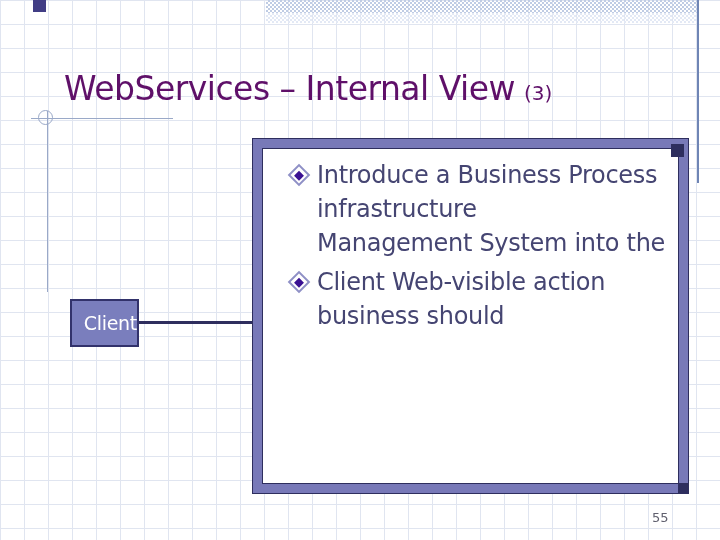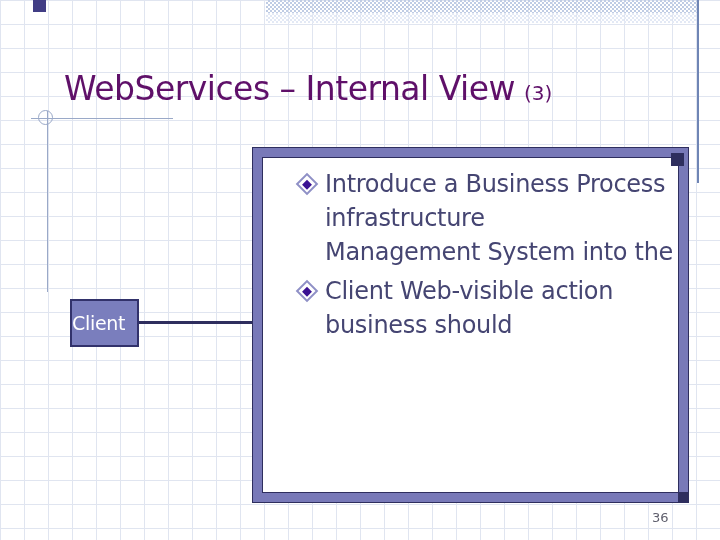--- a/index.html
+++ b/index.html
@@ -57,35 +57,35 @@
     border:1.5px solid var(--c-decor-line,#9aa9c8);
     border-radius:50%;
   }
 
   
   .client-box{
     left:70px;top:299px;width:69px;height:48px;
     box-sizing:border-box;
     background:var(--c-client-fill,#7a7ebd);
     border:2px solid var(--c-client-border,#32326b);
-    display:flex;align-items:center;justify-content:flex-start;
+    display:flex;align-items:center;justify-content:flex-end;
     color:var(--c-client-text,#ffffff);
     font-size:19px;letter-spacing:-0.3px;
   }
   .connector{left:139px;top:321px;width:116px;height:3px;background:var(--c-frame-dark,#2e2e5e);}
 
   
   .content-box{
-    left:253px;top:148px;width:435px;height:354px;
+    left:253px;top:139px;width:435px;height:354px;
     box-sizing:border-box;
     background:#ffffff;
     border:9px solid var(--c-frame,#7879b8);
     outline:1px solid var(--c-frame-dark,#2e2e5e);
     box-shadow:inset 0 0 0 1px var(--c-frame-dark,#2e2e5e);
-    padding:10px 0 0 36px;
+    padding:10px 0 0 28px;
   }
   .accent-tr{position:absolute;top:-4px;right:-5px;width:13px;height:13px;background:var(--c-frame-dark,#2e2e5e);}
   .accent-br{position:absolute;bottom:-10px;right:-10px;width:11px;height:11px;background:var(--c-frame-dark,#2e2e5e);}
 
   ul.bullets{
     list-style:none;margin:0;padding:0;
     font-size:24px;line-height:34px;
     letter-spacing:-0.3px;
     color:var(--c-body-text,#454572);
   }
@@ -143,15 +143,15 @@
       <li>
         <span class="diamond">
             <span class="core"></span>
           </span>
         <div>Client Web-visible action</div>
         <div>business should</div>
       </li>
     </ul>
   </div>
 
-  <div class="abs page-number">36</div>
+  <div class="abs page-number">55</div>
 
 </div>
 
 </body></html>

